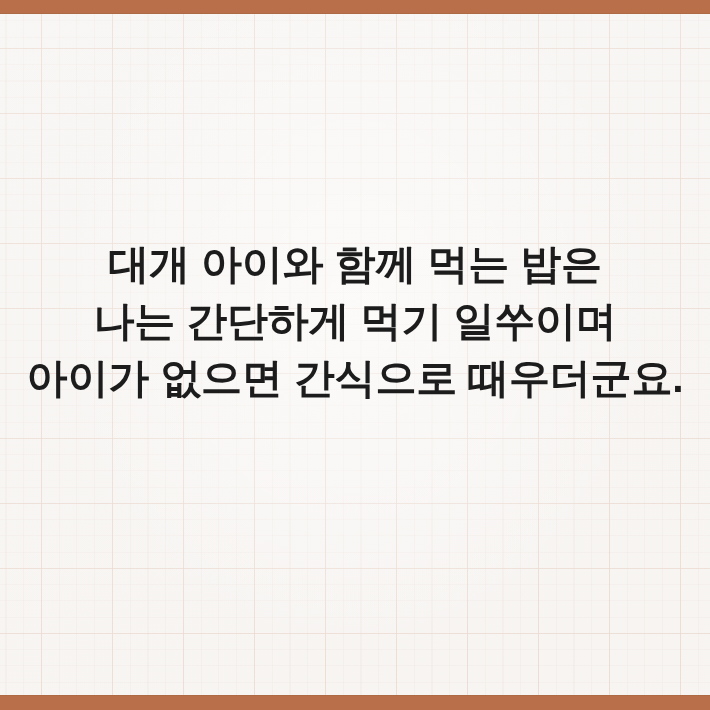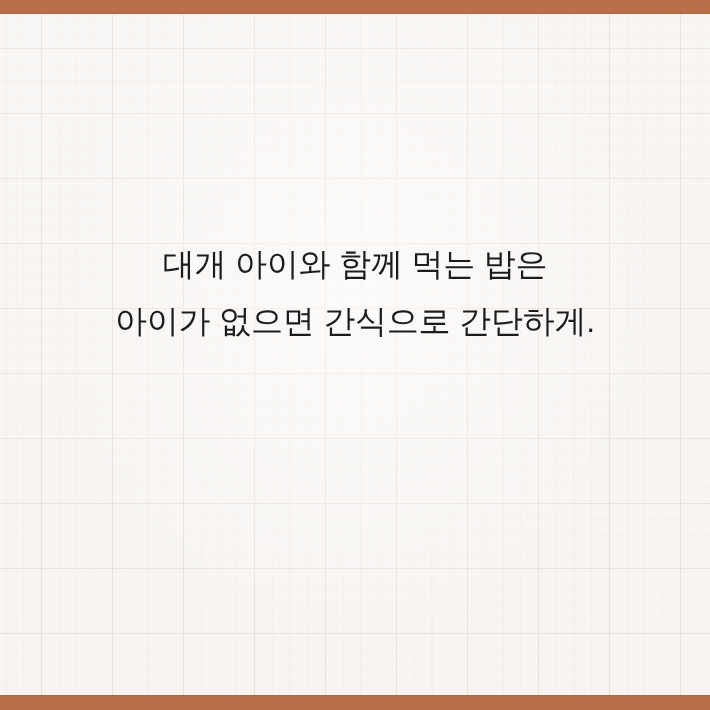--- a/index.html
+++ b/index.html
@@ -78,41 +78,42 @@
   }
 
   
   #quote-block {
     position: absolute;
     left: 0;
     right: 0;
     top: 236px;
     text-align: center;
     color: #1c1c1c;
-    font-size: 32px;
+    font-size: 41px;
     line-height: 57px;
-    font-weight: 400;
+    font-weight: 700;
     letter-spacing: -0.2px;
     -webkit-font-smoothing: antialiased;
   }
   .quote-line {
     display: block;
     white-space: nowrap;
   }
 </style>
 </head>
 <body>
 
 <div id="card">
 
   <div id="paper"></div>
   <div id="paper-wash"></div>
 
   <div id="top-bar" class="accent-bar"></div>
 
   <div id="quote-block">
     <span class="quote-line">대개 아이와 함께 먹는 밥은</span>
-    <span class="quote-line">아이가 없으면 간식으로 간단하게.</span>
+    <span class="quote-line">나는 간단하게 먹기 일쑤이며</span>
+    <span class="quote-line">아이가 없으면 간식으로 때우더군요.</span>
   </div>
 
   <div id="bottom-bar" class="accent-bar"></div>
 
 </div>
 
 </body></html>

